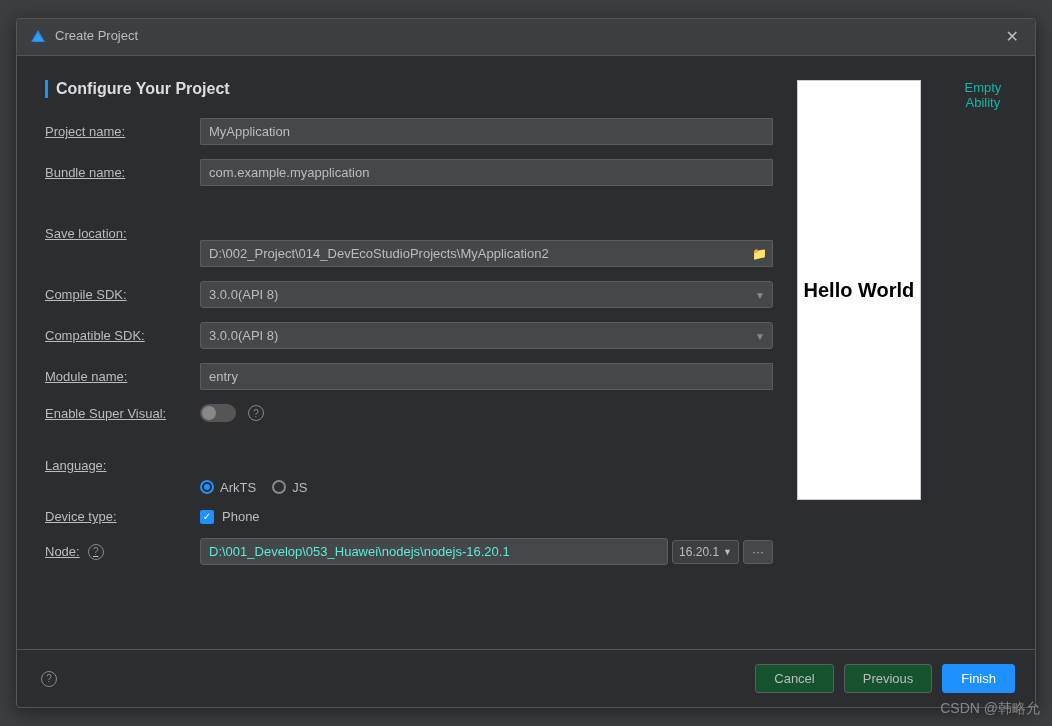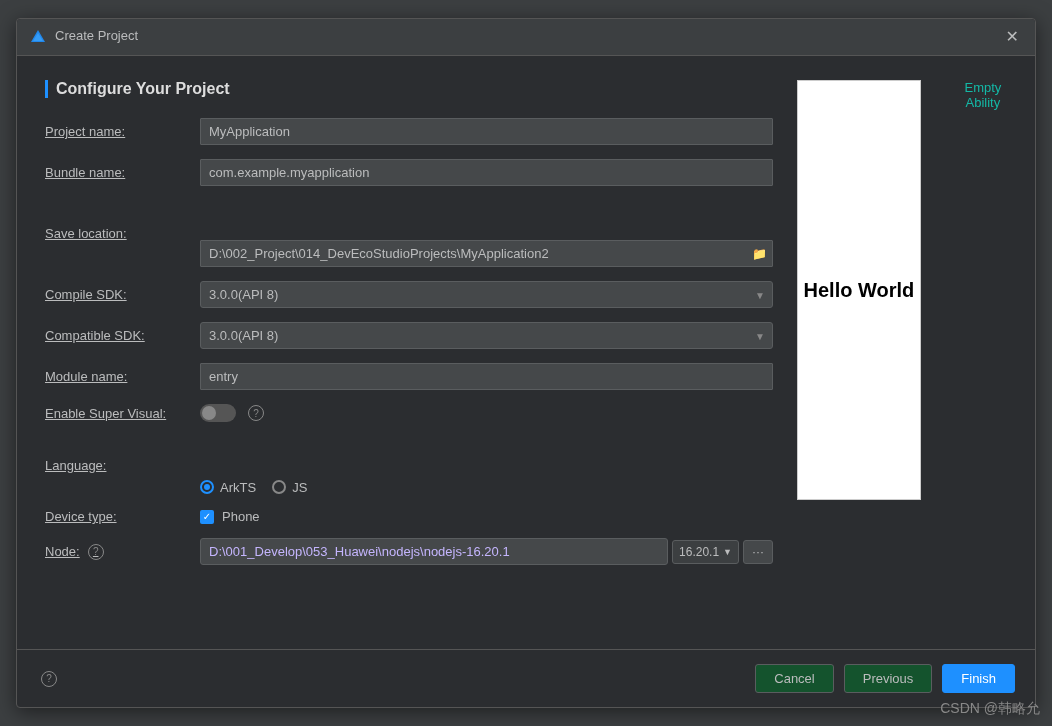--- a/index.html
+++ b/index.html
@@ -230,21 +230,21 @@
       align-items: center;
       gap: 4px;
       width: 100%;
     }
     .node-path-input {
       flex: 1;
       background: #45484a;
       border: 1px solid #5a5d5f;
       border-radius: 3px;
       padding: 5px 8px;
-      color: #c4b5fd;
+      color: #5eead4;
       font-size: 13px;
       outline: none;
     }
     .version-tag {
       background: #3c3f41;
       border: 1px solid #5a5d5f;
       border-radius: 3px;
       padding: 4px 6px;
       color: #bbbcbd;
       font-size: 12px;

